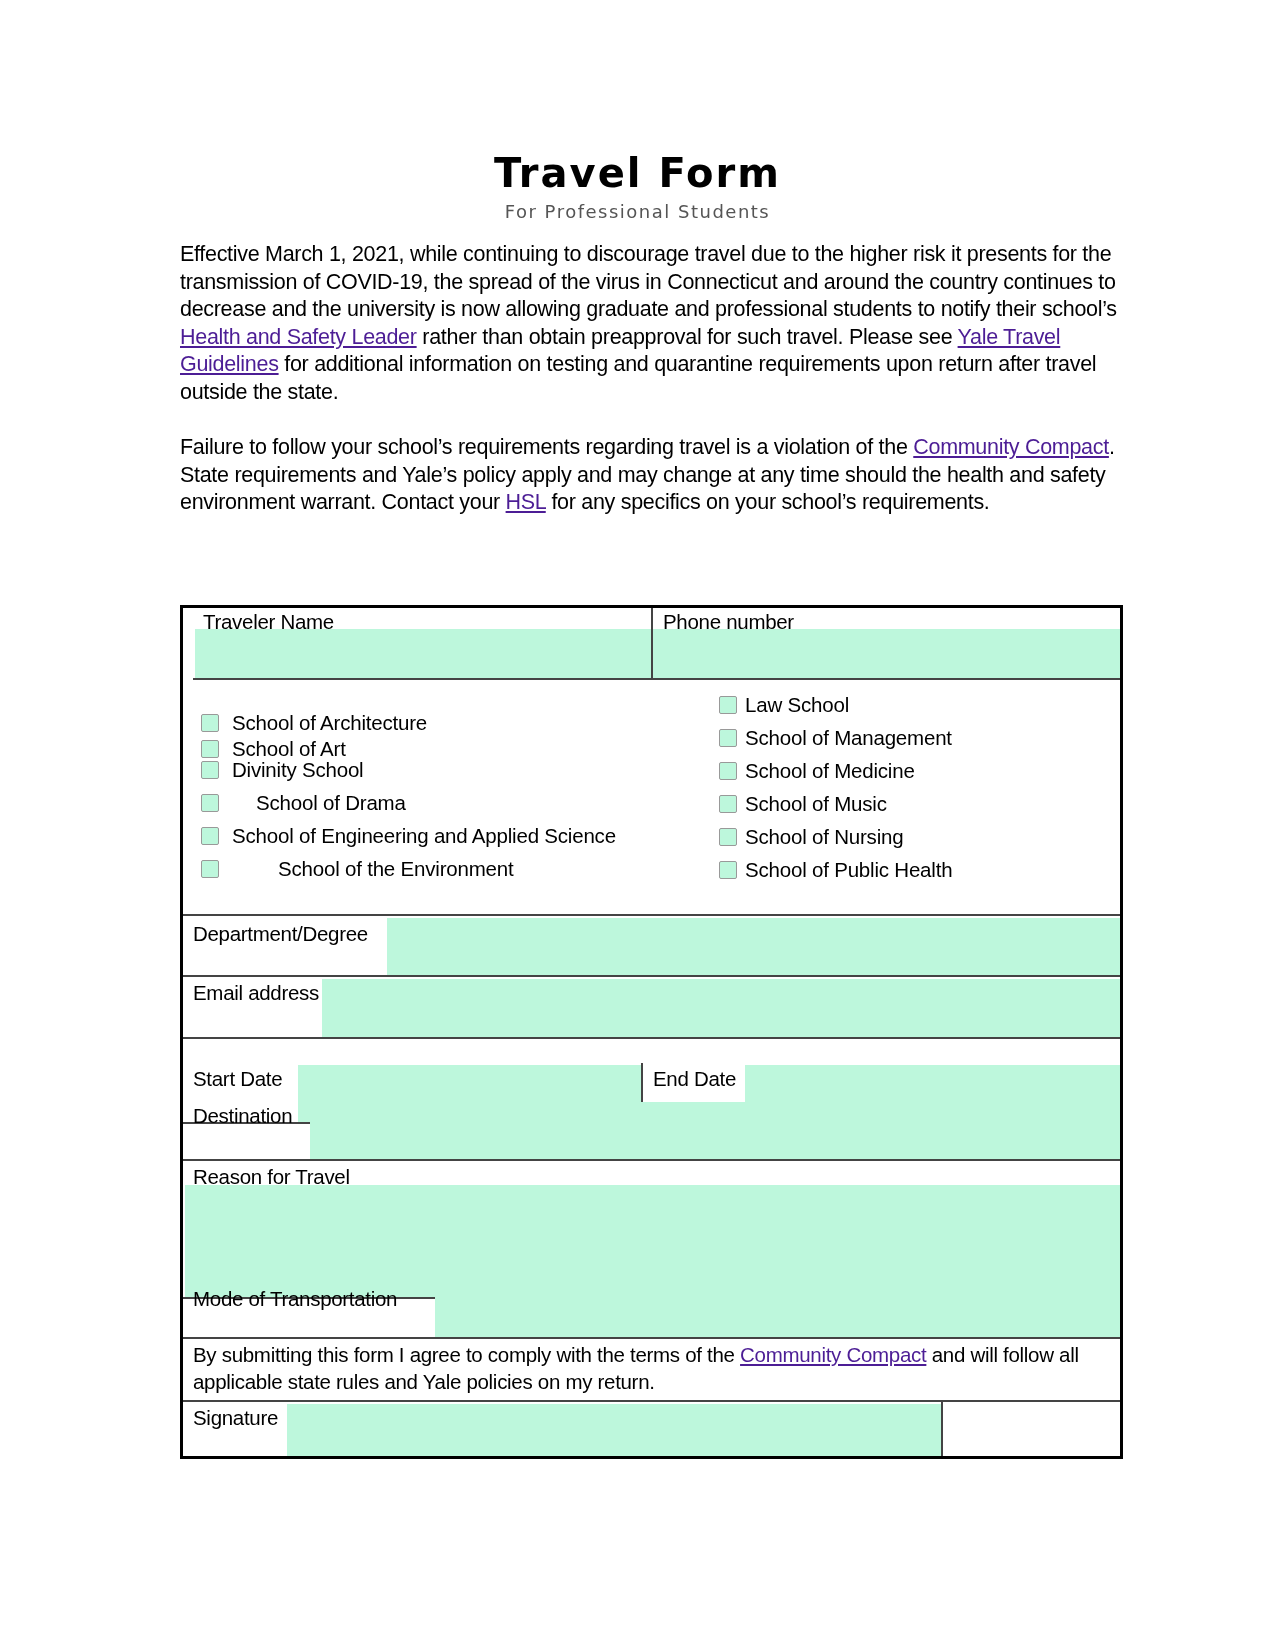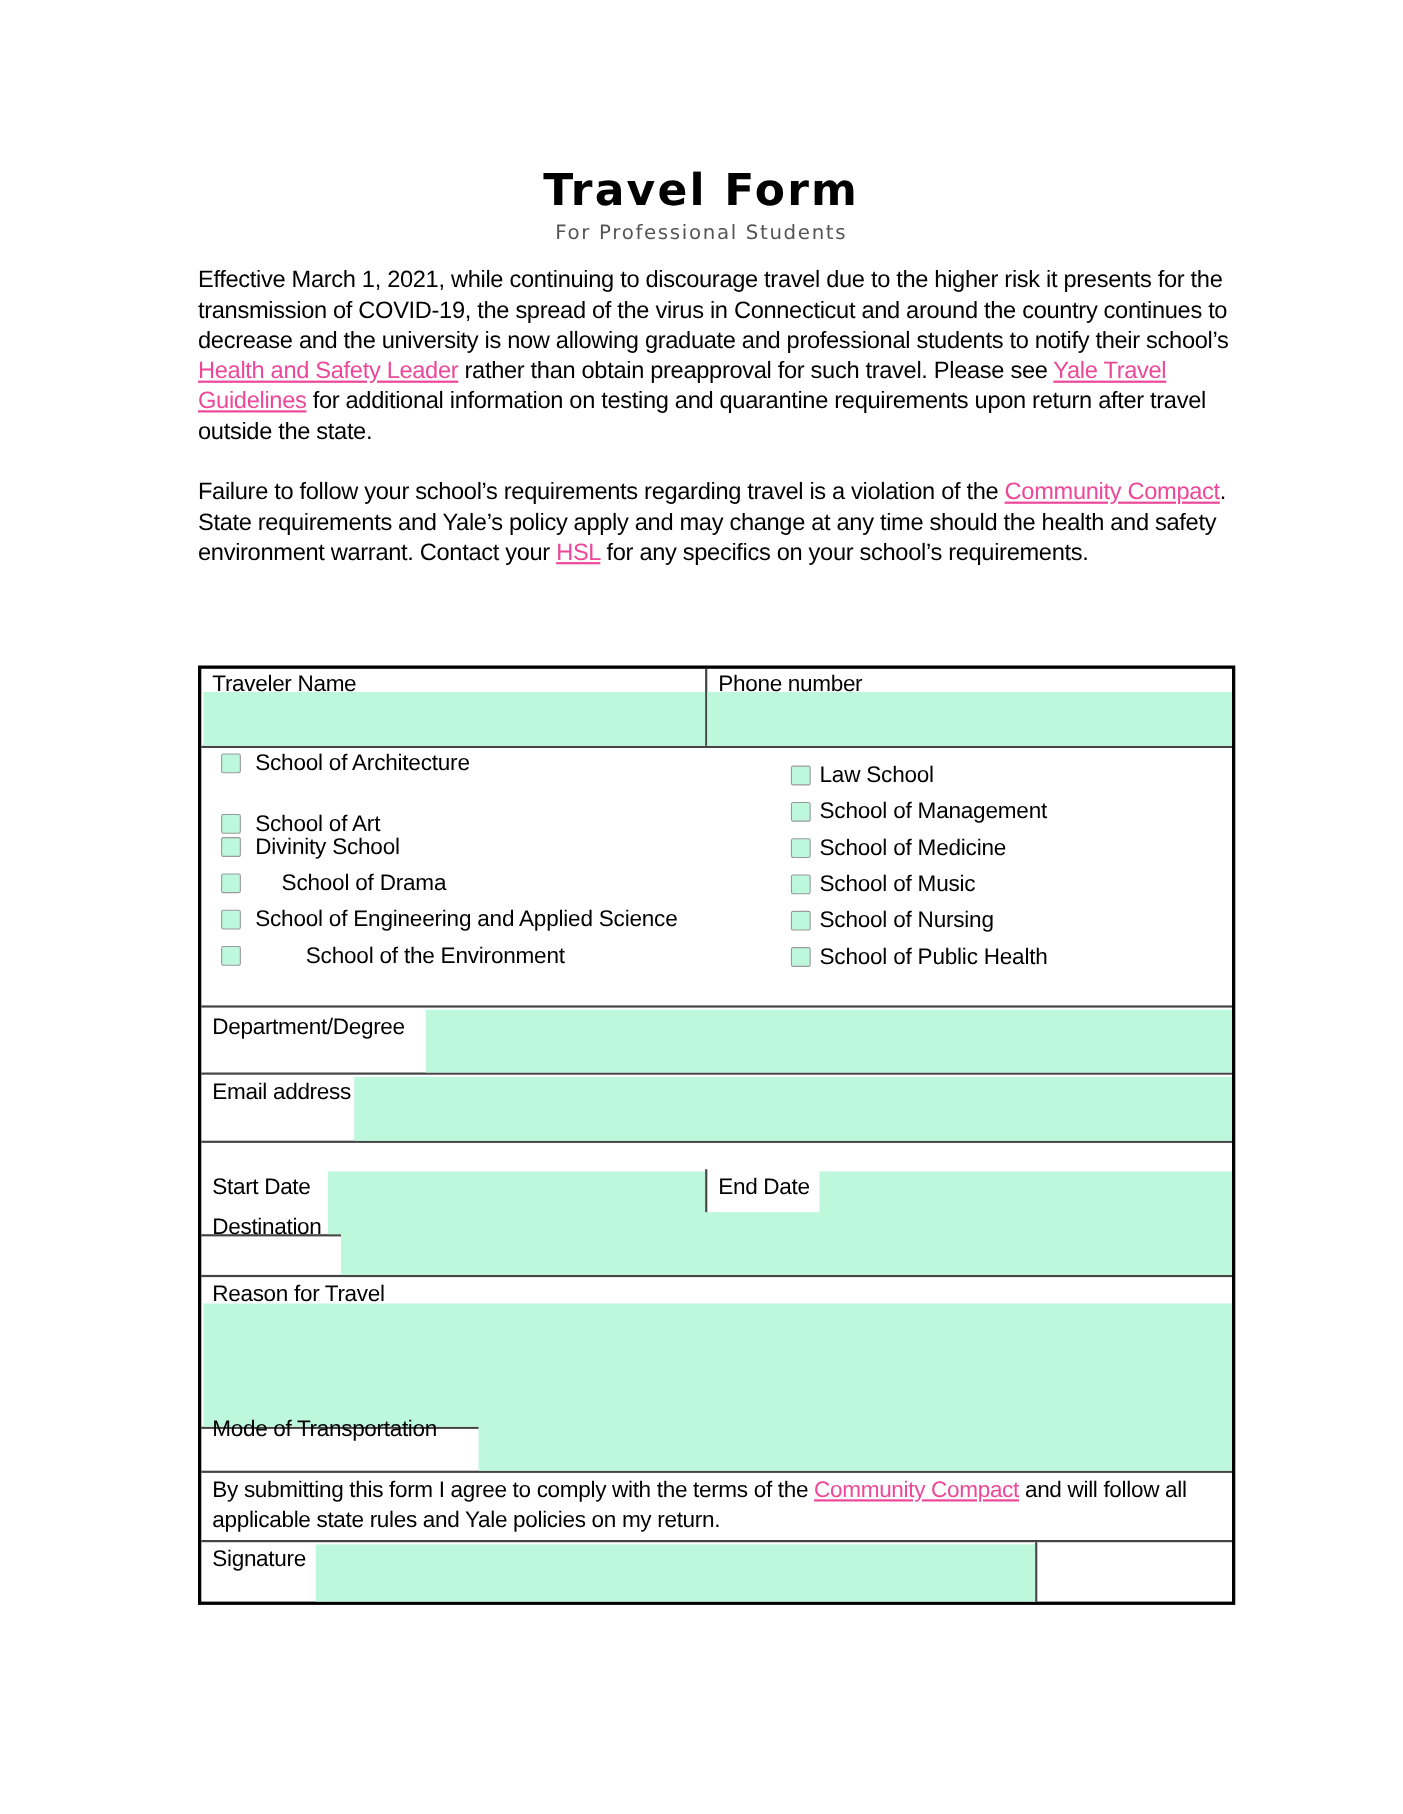--- a/index.html
+++ b/index.html
@@ -8,21 +8,21 @@
   .title { position: absolute; top: 150px; left: 0; width: 1275px; text-align: center;
            font-family: "DejaVu Sans", sans-serif; font-weight: bold; font-size: 40px;
            letter-spacing: 2px; }
   .subtitle { position: absolute; top: 201px; left: 0; width: 1275px; text-align: center;
               font-family: "DejaVu Sans", sans-serif; font-size: 18px; color: #555;
               letter-spacing: 1.5px; }
   .para { position: absolute; left: 180px; width: 940px; font-size: 21.5px; line-height: 27.6px;
           letter-spacing: -0.3px; }
   .p1 { top: 241px; }
   .p2 { top: 434px; }
-  a.link { color: #ec4899; text-decoration: underline; }
+  a.link { color: #4c1d95; text-decoration: underline; }
 
   .form { position: absolute; left: 180px; top: 605px; width: 943px; height: 854px;
           border: 3px solid #000; box-sizing: border-box; }
   .row { position: absolute; left: 0; right: 0; border-bottom: 2px solid #444; box-sizing: border-box; }
   .cell { position: absolute; top: 0; bottom: 0; box-sizing: border-box; }
   .lbl { position: absolute; left: 10px; top: 2px; font-size: 20.5px; letter-spacing: -0.3px; white-space: nowrap; z-index: 2; }
   .fill { position: absolute; background: #bdf7dc; }
   .vdiv { border-right: 2px solid #444; }
 
   .cb-list { position: absolute; top: 0; }
@@ -35,34 +35,34 @@
 
 <div class="title">Travel Form</div>
 <div class="subtitle">For Professional Students</div>
 
 <div class="para p1"><span>Effective March 1, 2021, while continuing to discourage travel due to the higher risk it presents for the transmission of COVID-19, the spread of the virus in Connecticut and around the country continues to decrease and the university is now allowing graduate and professional students to notify their school’s </span><a class="link">Health and Safety Leader</a><span> rather than obtain preapproval for such travel. Please see </span><a class="link">Yale Travel Guidelines</a><span> for additional information on testing and quarantine requirements upon return after travel outside the state.</span></div>
 
 <div class="para p2"><span>Failure to follow your school’s requirements regarding travel is a violation of the </span><a class="link">Community Compact</a><span>. State requirements and Yale’s policy apply and may change at any time should the health and safety environment warrant. Contact your </span><a class="link">HSL</a><span> for any specifics on your school’s requirements.</span></div>
 
 <div class="form">
 
-  <div class="row" style="top:0;height:72px;">
+  <div class="row" style="top:0;height:72px;margin-left:10px;">
     <div class="cell vdiv" style="left:0;width:460px;">
       <span class="lbl">Traveler Name</span>
       <div class="fill" style="left:2px;right:0;top:21px;bottom:0;"></div>
     </div>
     <div class="cell" style="left:460px;right:0;">
       <span class="lbl">Phone number</span>
       <div class="fill" style="left:0;right:0;top:21px;bottom:0;"></div>
     </div>
   </div>
 
   <div class="row" style="top:72px;height:236px;">
     <div class="cb-list" style="left:18px;">
-      <div class="cb" style="top:2px;justify-content:center;">
+      <div class="cb" style="top:31px;justify-content:center;">
           <span class="box"></span>
           <span>School of Architecture</span>
         </div>
       <div class="cb" style="top:45px;margin-top:12px;">
           <span class="box"></span>
           <span>School of Art</span>
         </div>
       <div class="cb" style="top:78px;">
           <span class="box"></span>
           <span>Divinity School</span>

